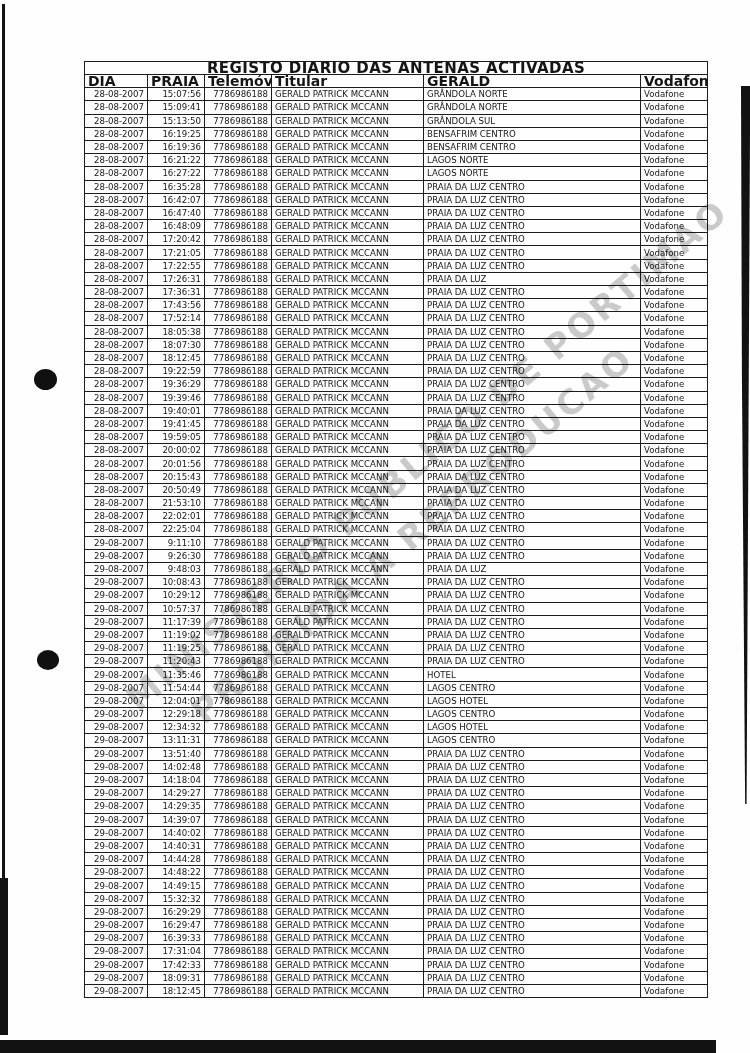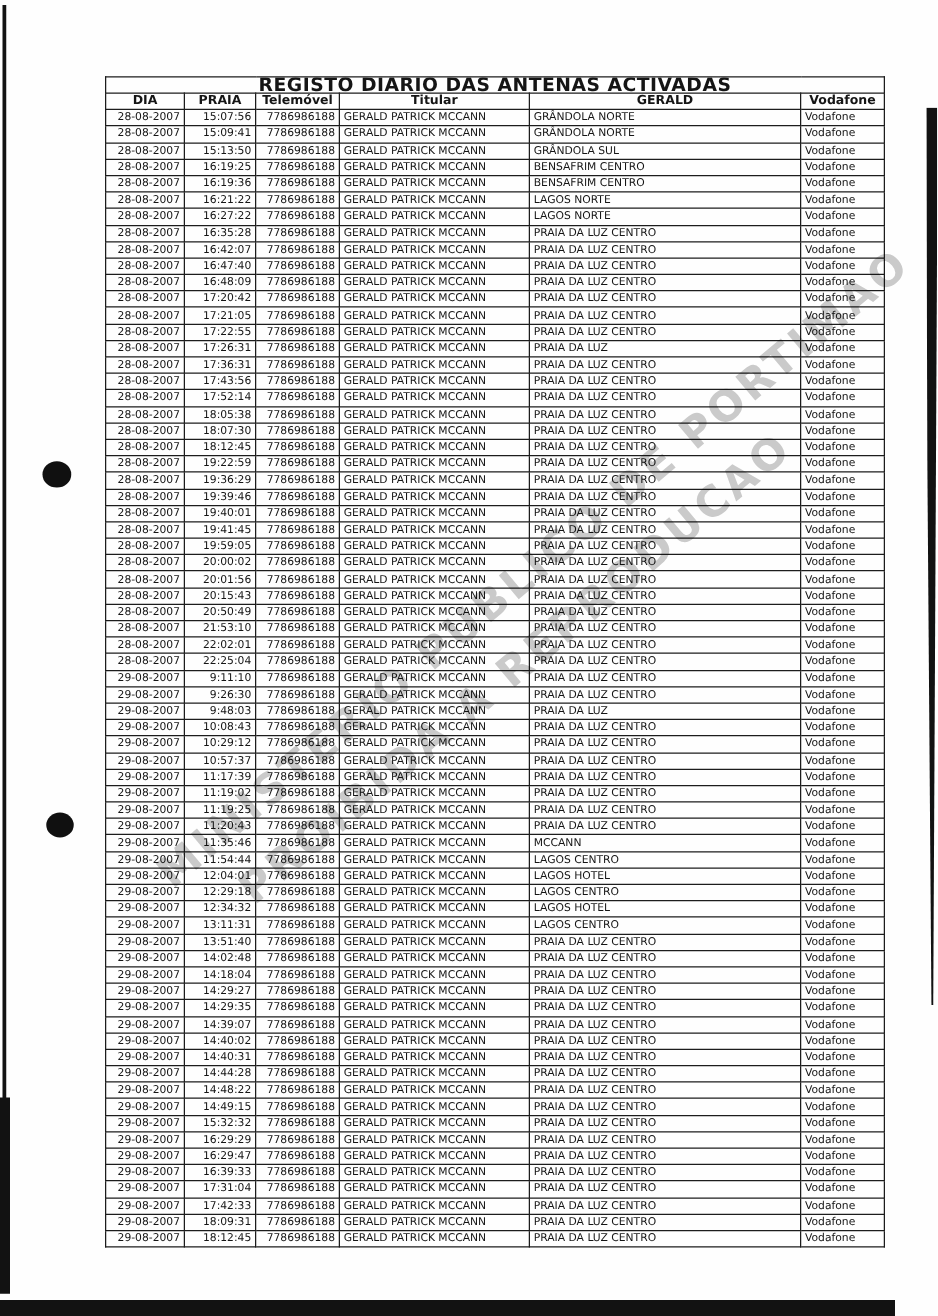--- a/index.html
+++ b/index.html
@@ -39,21 +39,21 @@
   .speckle{
     background-color:#d8d8d8;
     background-image:radial-gradient(#b9b9b9 0.8px,transparent 0.9px);
     background-size:3px 3px;
   }
   th.title-cell{
     text-align:center;font-weight:bold;font-size:15px;letter-spacing:.4px;
     height:12px;
   }
   tr.head-row th{
-    text-align:center;font-weight:bold;font-size:10px;height:12px;
+    text-align:left;font-weight:bold;font-size:14px;height:12px;
   }
   td.c-dia,td.c-hora{text-align:right;padding-right:4px;}
   td.c-tel{text-align:right;padding-right:7px;}
   td.c-tit,td.c-cel,td.c-op{text-align:left;}
 
   
   .watermark{
     position:absolute;left:118px;top:688px;
     transform:rotate(-40deg);transform-origin:0 0;
     color:#9b9b9b;opacity:.52;
@@ -492,21 +492,21 @@
     <td class="c-tit">GERALD PATRICK MCCANN</td>
     <td class="c-cel">PRAIA DA LUZ CENTRO</td>
     <td class="c-op">Vodafone</td>
   </tr>
 
   <tr>
     <td class="c-dia">29-08-2007</td>
     <td class="c-hora">11:35:46</td>
     <td class="c-tel">7786986188</td>
     <td class="c-tit">GERALD PATRICK MCCANN</td>
-    <td class="c-cel">MCCANN</td>
+    <td class="c-cel">HOTEL</td>
     <td class="c-op">Vodafone</td>
   </tr>
 
   <tr>
     <td class="c-dia">29-08-2007</td>
     <td class="c-hora">11:54:44</td>
     <td class="c-tel">7786986188</td>
     <td class="c-tit">GERALD PATRICK MCCANN</td>
     <td class="c-cel">LAGOS CENTRO</td>
     <td class="c-op">Vodafone</td>

